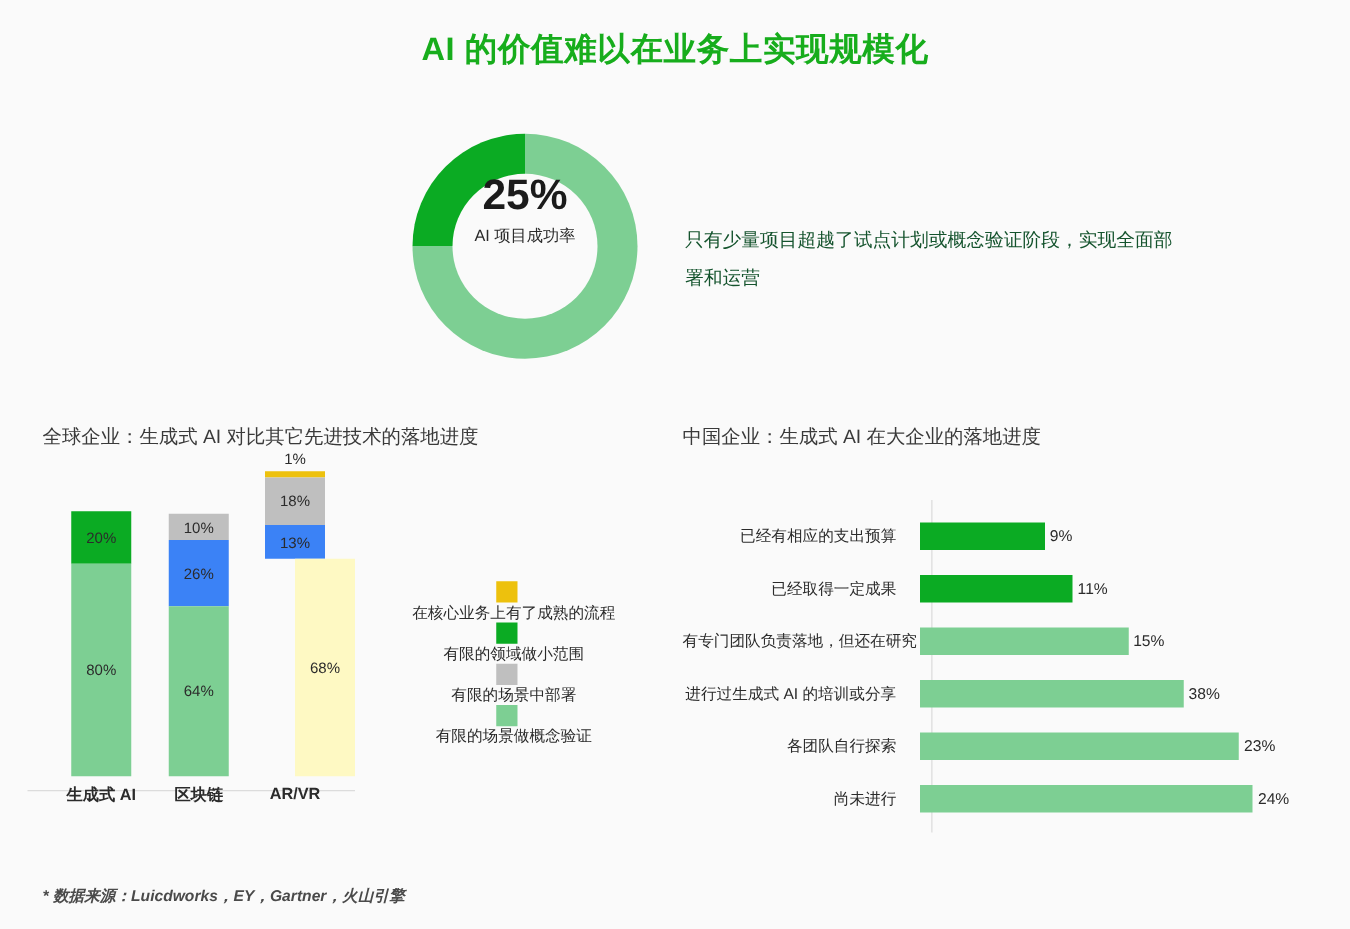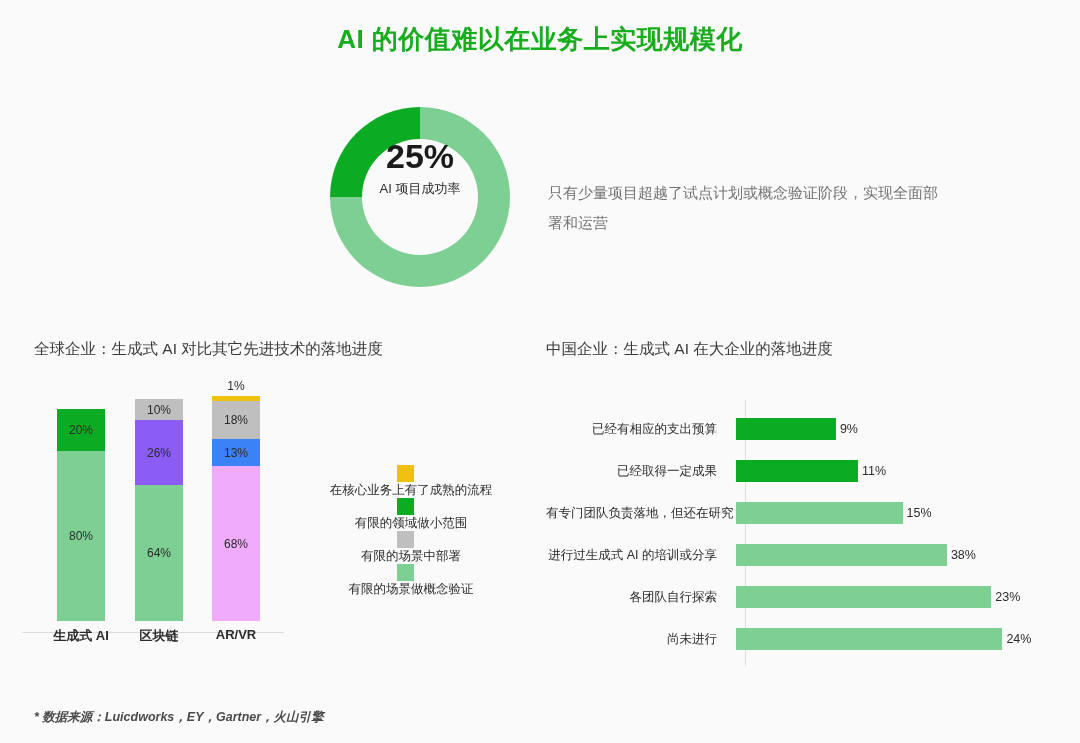--- a/index.html
+++ b/index.html
@@ -77,21 +77,21 @@
   }
 
   
   .hero-text {
     position: absolute;
     left: 548px;
     top: 178px;
     width: 400px;
     font-size: 15px;
     line-height: 30px;
-    color: #737373;
+    color: #14532d;
   }
 
   
   .sub-left {
     position: absolute;
     left: 34px;
     top: 339px;
     font-size: 15.5px;
     color: #3a3a3a;
   }
@@ -287,38 +287,38 @@
             <span>20%</span>
           </div>
           <div class="seg" style="background: rgb(125, 207, 147); height: 169.6px;">
             <span>80%</span>
           </div>
         </div>
         <div class="col col-1">
           <div class="seg" style="background: rgb(191, 191, 191); height: 21.2px;">
             <span>10%</span>
           </div>
-          <div class="seg" style="background: #8b5cf6; height: 65px;">
+          <div class="seg" style="background: #3b82f6; height: 53px;">
             <span>26%</span>
           </div>
           <div class="seg" style="background: rgb(125, 207, 147); height: 135.68px;">
             <span>64%</span>
           </div>
         </div>
         <div class="col col-2">
           <div class="seg thin" style="background: rgb(237, 193, 13); height: 5px;">
             <span>1%</span>
           </div>
           <div class="seg" style="background: rgb(191, 191, 191); height: 38.16px;">
             <span>18%</span>
           </div>
           <div class="seg" style="background: #3b82f6; height: 27px;">
             <span>13%</span>
           </div>
-          <div class="seg" style="background: #f0abfc; height: 155px;">
+          <div class="seg" style="background: #fef9c3; height: 174px; margin-left: 24px;">
             <span>68%</span>
           </div>
         </div>
       </div>
     <div class="stack-axis"></div>
     <div class="cat-labels" id="cat-labels">
         <div class="cat cat-0">生成式 AI</div>
         <div class="cat cat-1">区块链</div>
         <div class="cat cat-2">AR/VR</div>
       </div>

